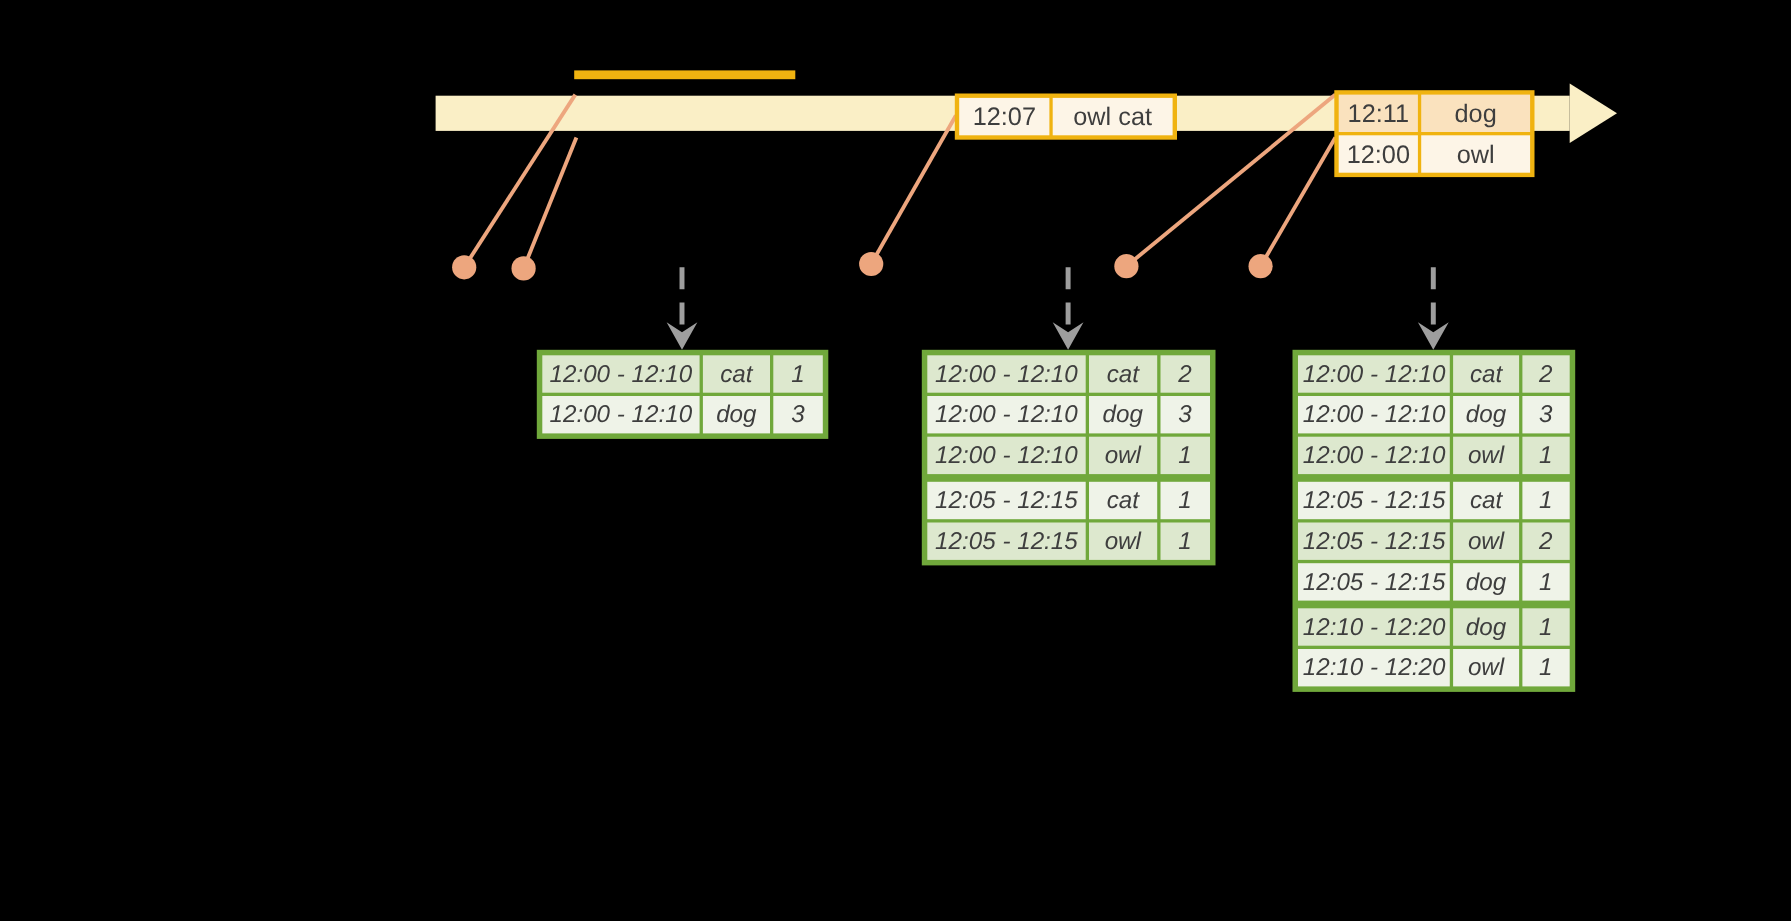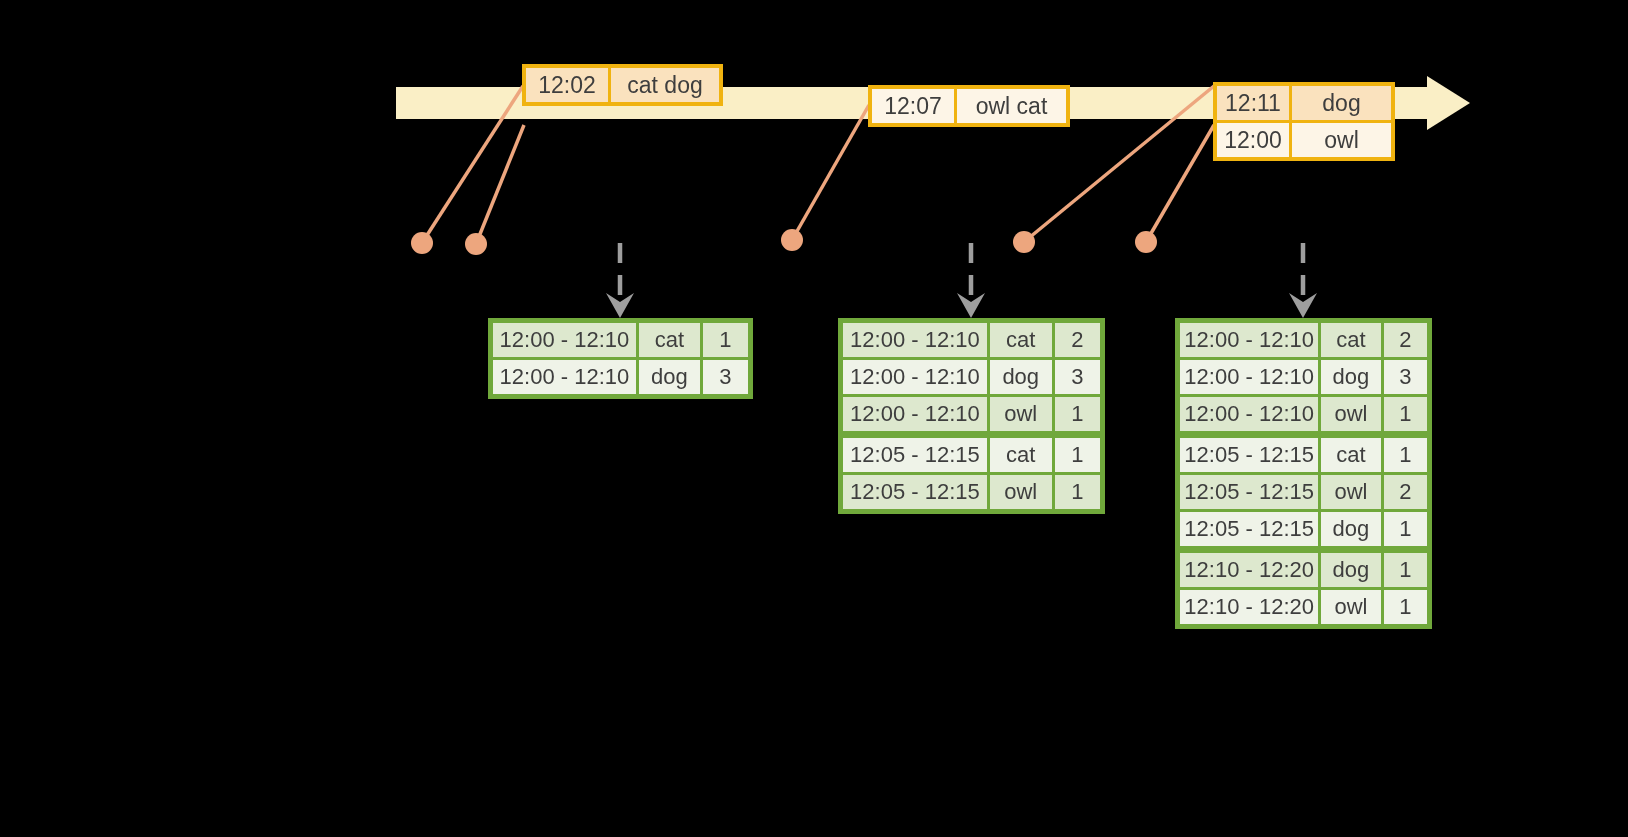--- a/index.html
+++ b/index.html
@@ -25,21 +25,21 @@
   .ecell{display:flex;align-items:center;justify-content:center;
          font-size:23px;line-height:1;}
   .erow.dark  .ecell{background:var(--event-row-dark);}
   .erow.light .ecell{background:var(--event-row-light);}
   .etime{width:82px;flex:none;}
   .et-narrow .etime{width:72px;}
   .ewords{flex:1;}
 
   
   .gtable{position:absolute;z-index:2;background:var(--result-border);
-          padding:5px;display:flex;flex-direction:column;gap:3px;box-sizing:border-box;}
+          padding:5px;display:flex;flex-direction:column;gap:3px;box-sizing:border-box;font-style:italic;}
   .ggroup{display:flex;flex-direction:column;gap:3px;}
   .ggroup + .ggroup{margin-top:4px;}
   .grow{display:flex;gap:3px;height:34px;}
   .gcell{display:flex;align-items:center;justify-content:center;
          font-size:22px;line-height:1;}
   .grow.dark  .gcell{background:var(--result-row-dark);}
   .grow.light .gcell{background:var(--result-row-light);}
   .gwindow{width:56%;}
   .gword{width:24%;}
   .gcount{flex:1;}
@@ -71,24 +71,20 @@
       <line x1="620" y1="243" x2="620" y2="297" stroke-dasharray="20 12"></line>
       <path d="M606,293 L620,318 L634,293 L620,302 Z"></path>
       <line x1="971" y1="243" x2="971" y2="297" stroke-dasharray="20 12"></line>
       <path d="M957,293 L971,318 L985,293 L971,302 Z"></path>
       <line x1="1303" y1="243" x2="1303" y2="297" stroke-dasharray="20 12"></line>
       <path d="M1289,293 L1303,318 L1317,293 L1303,302 Z"></path>
     </g>
   </svg>
 
   <div class="etable" style="left:522px;top:64px;width:201px;">
-      <div class="erow dark">
-        <div class="ecell etime">12:02</div>
-        <div class="ecell ewords">cat dog</div>
-      </div>
     </div>
   <div class="etable" style="left:868px;top:85px;width:202px;">
       <div class="erow light">
         <div class="ecell etime">12:07</div>
         <div class="ecell ewords">owl cat</div>
       </div>
     </div>
   <div class="etable et-narrow" style="left:1213px;top:82px;width:182px;">
       <div class="erow dark">
         <div class="ecell etime">12:11</div>

